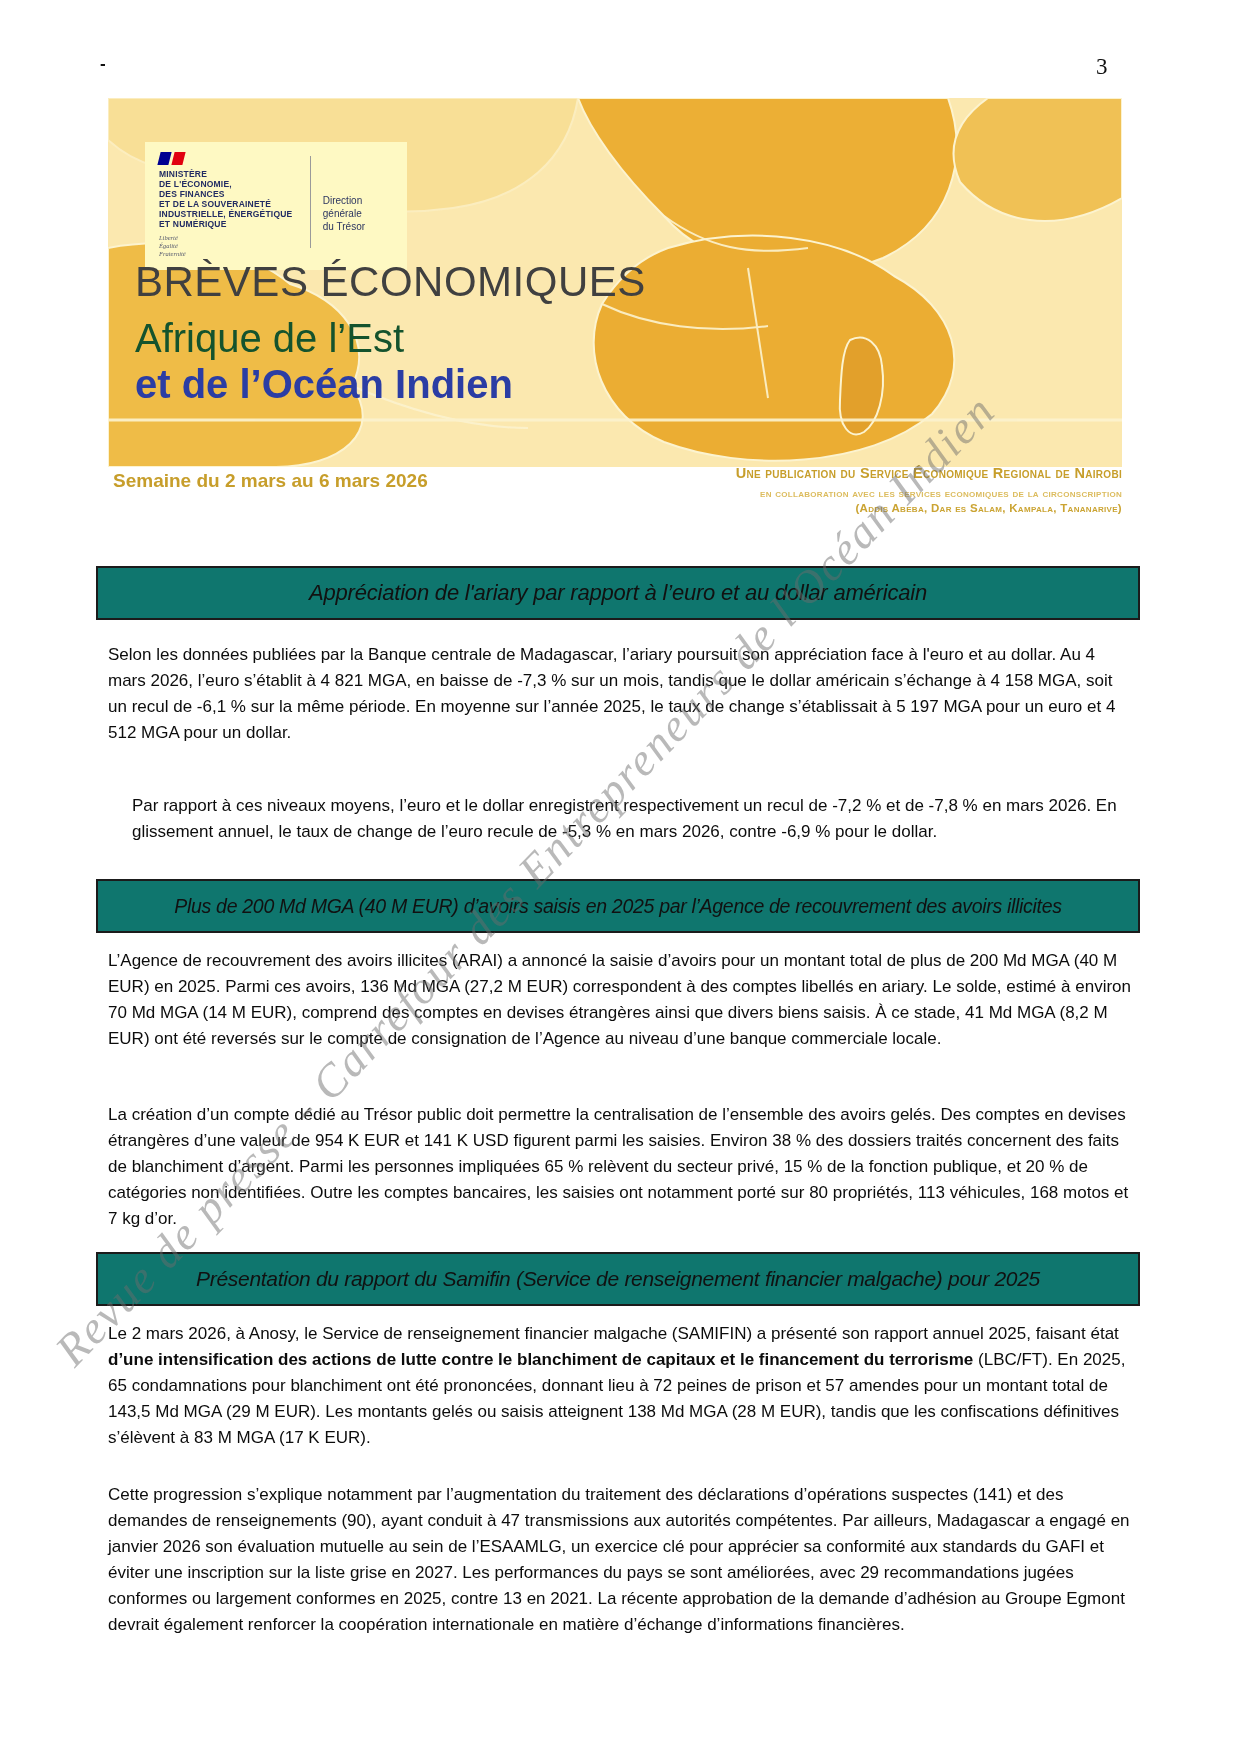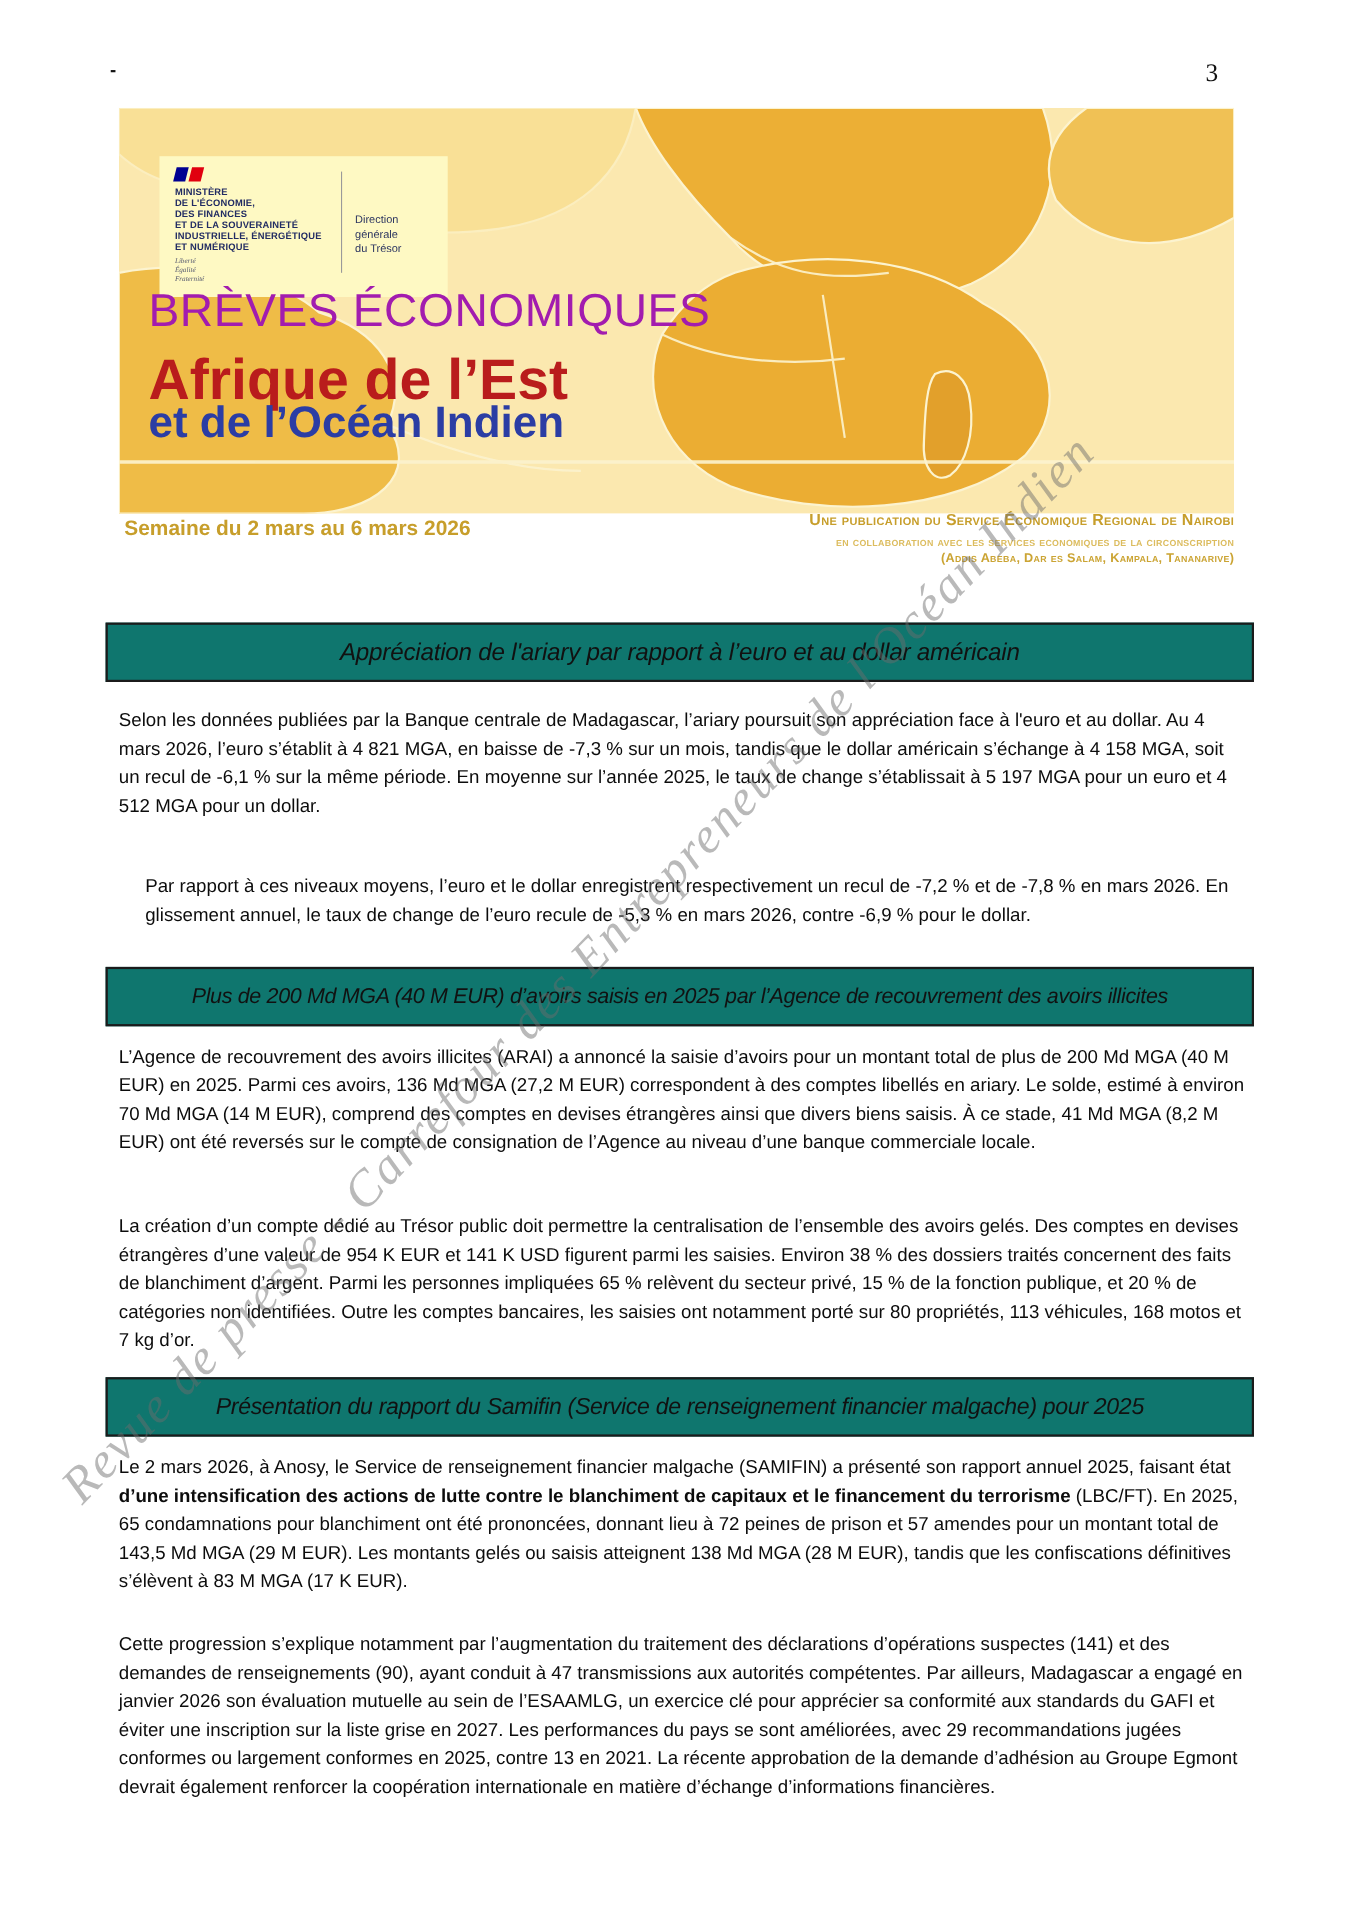--- a/index.html
+++ b/index.html
@@ -19,22 +19,22 @@
   .flag{display:flex;gap:3px;height:13px;margin-bottom:4px;}
   .flag span{width:11px;height:13px;display:block;}
   .f-blue{background:#000091;transform:skewX(-14deg);}
   .f-red{background:#e1000f;transform:skewX(-14deg);}
   .ministry{font-size:8.5px;line-height:10px;font-weight:bold;color:#222c63;letter-spacing:.2px;}
   .motto{margin-top:5px;font-family:"Liberation Serif",serif;font-style:italic;font-size:6.5px;line-height:8px;color:#55596e;}
   .logo-divider{width:1px;background:#9a9a9a;margin:4px 12px 14px 10px;}
   .logo-right{font-size:10px;line-height:13px;color:#2c3560;padding-top:42px;}
 
   .banner-title1{position:absolute;left:27px;top:160px;font-size:42px;font-weight:500;
-                 color:#a21caf;letter-spacing:.5px;}
-  .banner-title2{position:absolute;left:27px;top:218px;font-size:52px;font-weight:bold;color:#b91c1c;}
+                 color:#404040;letter-spacing:.5px;}
+  .banner-title2{position:absolute;left:27px;top:218px;font-size:40px;font-weight:normal;color:#14532d;}
   .banner-title3{position:absolute;left:27px;top:264px;font-size:40px;font-weight:bold;color:#2b3da4;}
 
   .week{position:absolute;left:113px;top:470px;font-size:19px;font-weight:bold;color:#c79e2b;}
   .pub{position:absolute;left:108px;top:465px;width:1014px;text-align:right;}
   .pub1{font-size:14.5px;font-weight:bold;font-variant:small-caps;color:#c79e2b;letter-spacing:.3px;}
   .pub2{margin-top:6px;font-size:11.5px;font-weight:bold;font-variant:small-caps;color:#dcbc5e;letter-spacing:.3px;}
   .pub3{margin-top:3px;font-size:11.5px;font-weight:bold;font-variant:small-caps;color:#cba433;letter-spacing:.3px;}
 
   
   .hbox{position:absolute;left:96px;width:1044px;height:54px;border:2px solid #1b1b1b;background:#0f766e;

